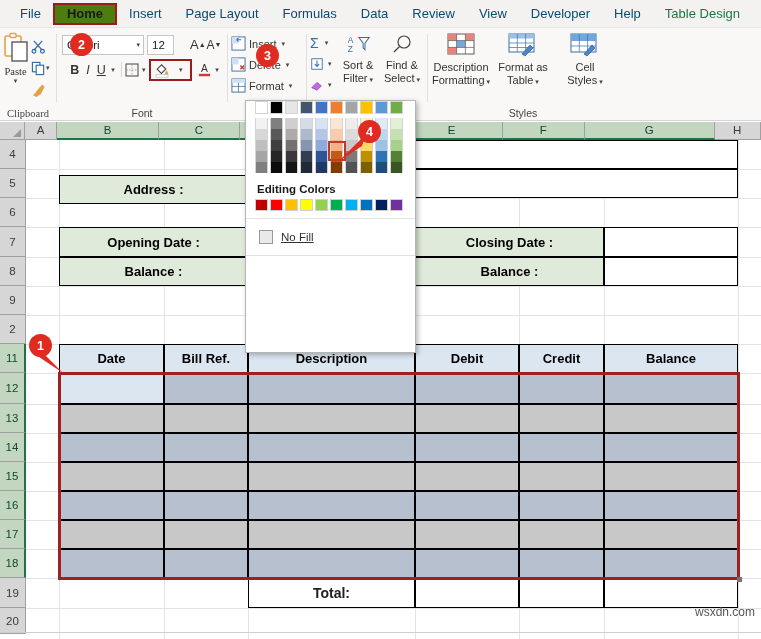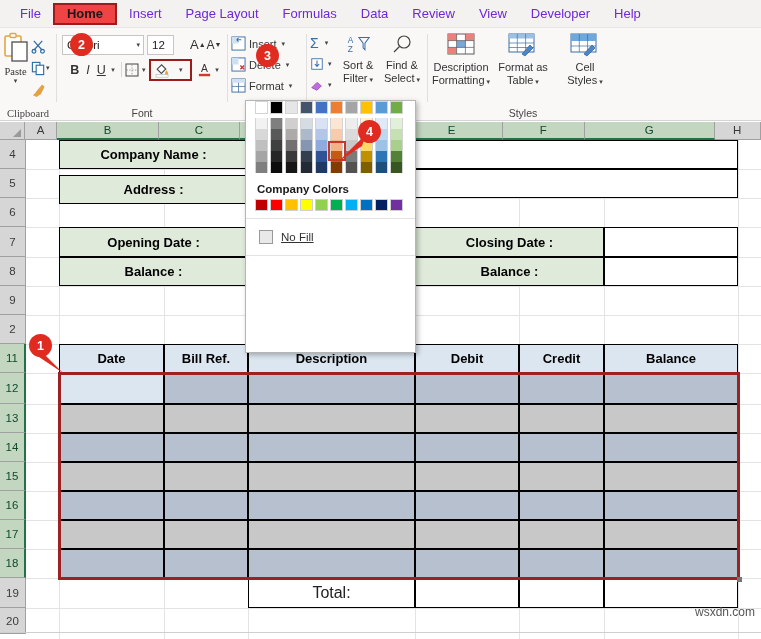--- a/index.html
+++ b/index.html
@@ -11,26 +11,26 @@
     color:#212121;
     position:relative;
   }
 
   
   .tabbar{
     height:28px; background:#f3f2f1; display:flex; align-items:center;
     padding-left:8px; position:relative; border-bottom:1px solid #e6e6e6;
   }
   .tab{
-    font-size:13px; color:#6d28d9; padding:4px 12px; white-space:nowrap;
+    font-size:13px; color:#0c4a6e; padding:4px 12px; white-space:nowrap;
     line-height:18px;
   }
   .tab.active{
     font-weight:bold; color:#1a1a1a; border:2px solid #9c1c1c;
-    padding:0 12px; background:#ef4444;
+    padding:0 12px; background:#4d7c0f;
   }
   .tab.green{ color:#217346; }
 
   
   .ribbon{
     height:93px; background:#f9f8f7; display:flex; position:relative;
     border-bottom:1px solid #d4d4d4;
   }
   .grp{ position:relative; height:93px; display:flex; flex-direction:column;
         justify-content:space-between; }
@@ -107,22 +107,22 @@
   .cellbox{ position:absolute; display:flex; align-items:center;
             justify-content:center; font-size:13px; }
   .greenhdr{ background:#dfeada; border:1px solid #000; font-weight:bold;
              color:#000; }
   .whitebox{ background:#fff; border:1px solid #000; }
   .thdr{ background:#dce6f1; border:1px solid #000; font-weight:bold;
          font-size:13px; color:#000; }
   .selcell{ background:#b7c0ce; border:1px solid #000; }
   .selcell.alt{ background:#c8c8c8; }
   .selcell.active{ background:#dce6f1; }
-  .totalbox{ background:#fff; border:1px solid #000; font-weight:normal;
-             font-size:16px; }
+  .totalbox{ background:#fff; border:1px solid #000; font-weight:bold;
+             font-size:14px; }
 
   .selframe{ position:absolute; border:3px solid #9c2222; pointer-events:none;}
   .selhandle{ position:absolute; width:5px; height:5px; background:#767676;}
 
   
   .ddpanel{
     position:absolute; left:245px; top:100px; width:171px; height:253px;
     background:#fff; border:1px solid #b5b5b5;
     box-shadow:2px 2px 5px rgba(0,0,0,.28); z-index:40;
   }
@@ -162,20 +162,21 @@
   <div class="tab">File</div>
   <div class="tab active">Home</div>
   <div class="tab">Insert</div>
   <div class="tab">Page Layout</div>
   <div class="tab">Formulas</div>
   <div class="tab">Data</div>
   <div class="tab">Review</div>
   <div class="tab">View</div>
   <div class="tab">Developer</div>
   <div class="tab">Help</div>
+  <div class="tab green">Table Design</div>
 </div>
 
 <div class="ribbon">
 
   <div class="grp clip">
     <div class="clip-inner">
       <div class="paste-col">
         <svg width="30" height="32" viewBox="0 0 30 32">
           <rect x="4" y="4" width="16" height="20" rx="1.5" fill="#fff" stroke="#e8a33d" stroke-width="1.6"></rect>
           <rect x="9" y="1.5" width="6" height="4" rx="1" fill="#fff" stroke="#e8a33d" stroke-width="1.4"></rect>
@@ -445,21 +446,20 @@
       <div class="gl-h" style="top:233px; width:735px"></div>
       <div class="gl-h" style="top:264px; width:735px"></div>
       <div class="gl-h" style="top:293px; width:735px"></div>
       <div class="gl-h" style="top:322px; width:735px"></div>
       <div class="gl-h" style="top:351px; width:735px"></div>
       <div class="gl-h" style="top:380px; width:735px"></div>
       <div class="gl-h" style="top:409px; width:735px"></div>
       <div class="gl-h" style="top:438px; width:735px"></div>
       <div class="gl-h" style="top:468px; width:735px"></div>
 
-      <div class="cellbox greenhdr" style="left:33px; top:0;  width:189px; height:29px;">Company Name :</div>
       <div class="cellbox whitebox" style="left:222px; top:0; width:490px; height:29px;"></div>
 
       <div class="cellbox greenhdr" style="left:33px; top:35px; width:189px; height:29px;">Address :</div>
       <div class="cellbox whitebox" style="left:222px; top:29px; width:490px; height:29px;"></div>
 
       <div class="cellbox greenhdr" style="left:33px; top:87px; width:189px; height:30px;">Opening Date :</div>
       <div class="cellbox whitebox" style="left:222px; top:87px; width:167px; height:30px;"></div>
       <div class="cellbox greenhdr" style="left:389px; top:87px; width:189px; height:30px;">Closing Date :</div>
       <div class="cellbox whitebox" style="left:578px; top:87px; width:134px; height:30px;"></div>
 
@@ -609,21 +609,21 @@
           <div class="sw small" style="background: rgb(34, 42, 53);"></div>
           <div class="sw small" style="background: rgb(31, 56, 100);"></div>
           <div class="sw small" style="background: rgb(131, 60, 0);"></div>
           <div class="sw small" style="background: rgb(82, 82, 82);"></div>
           <div class="sw small" style="background: rgb(127, 96, 0);"></div>
           <div class="sw small" style="background: rgb(31, 78, 121);"></div>
           <div class="sw small" style="background: rgb(55, 86, 35);"></div>
         </div>
       </div>
   </div>
-  <div class="dd-title" style="padding-top:10px">Company Colors</div>
+  <div class="dd-title" style="padding-top:10px">Editing Colors</div>
   <div class="sw-wrap">
     <div class="sw-row std-row" id="std-row">
         <div class="sw" style="background: rgb(192, 0, 0);"></div>
         <div class="sw" style="background: rgb(255, 0, 0);"></div>
         <div class="sw" style="background: rgb(255, 192, 0);"></div>
         <div class="sw" style="background: rgb(255, 255, 0);"></div>
         <div class="sw" style="background: rgb(146, 208, 80);"></div>
         <div class="sw" style="background: rgb(0, 176, 80);"></div>
         <div class="sw" style="background: rgb(0, 176, 240);"></div>
         <div class="sw" style="background: rgb(0, 112, 192);"></div>

